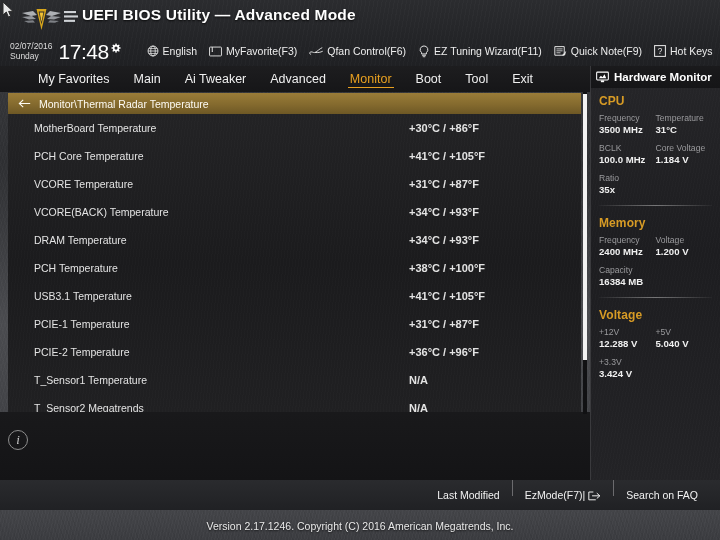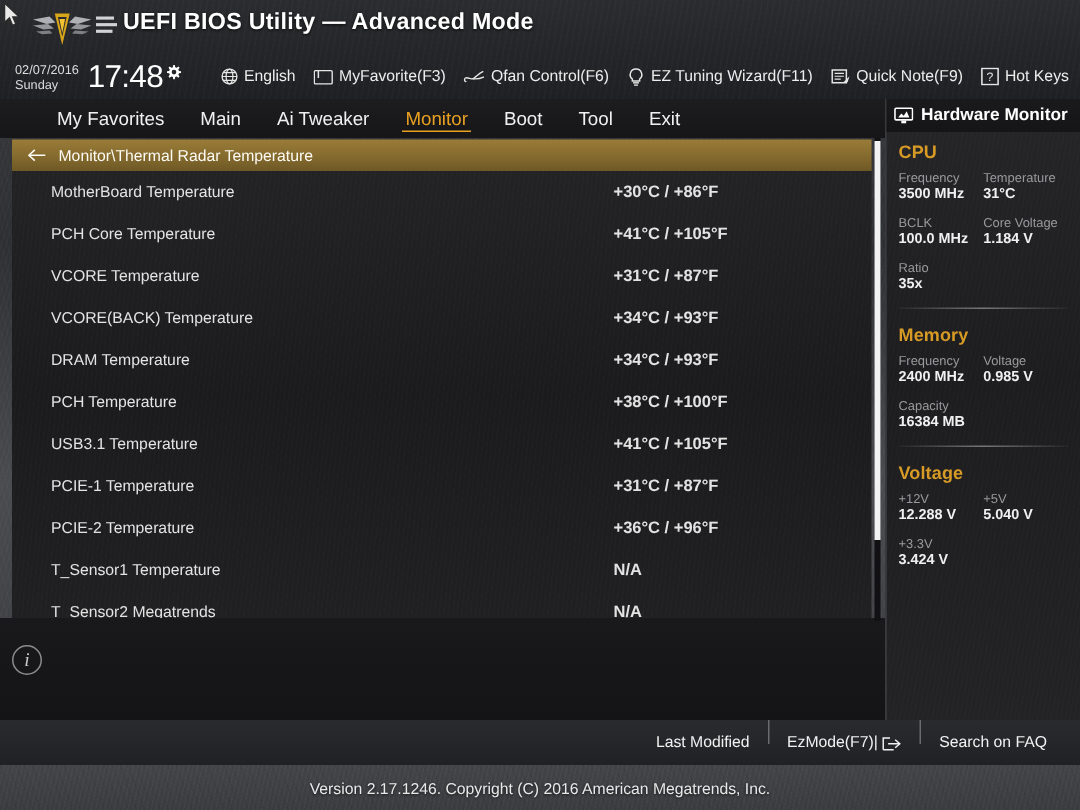--- a/index.html
+++ b/index.html
@@ -316,20 +316,21 @@
         <span>Hot Keys</span>
       </div>
 
     </div>
   </div>
 
   <div id="tabbar">
     <div class="tab">My Favorites</div>
     <div class="tab">Main</div>
     <div class="tab">Ai Tweaker</div>
+    <div class="tab">Advanced</div>
     <div class="tab active">Monitor</div>
     <div class="tab">Boot</div>
     <div class="tab">Tool</div>
     <div class="tab">Exit</div>
   </div>
 
   <div id="lowerpad"></div>
 
   <div id="breadcrumb">
     <svg width="13" height="11" viewBox="0 0 16 12">
@@ -434,21 +435,21 @@
 
     <div class="hw-sec">
       <h4>Memory</h4>
       <div class="hw-grid">
         <div class="hw-cell">
           <div class="hw-k">Frequency</div>
           <div class="hw-v">2400 MHz</div>
         </div>
         <div class="hw-cell">
           <div class="hw-k">Voltage</div>
-          <div class="hw-v">0.985 V</div>
+          <div class="hw-v">1.200 V</div>
         </div>
         <div class="hw-cell full">
           <div class="hw-k">Capacity</div>
           <div class="hw-v">16384 MB</div>
         </div>
       </div>
     </div>
 
     <div class="hw-div"></div>
 

